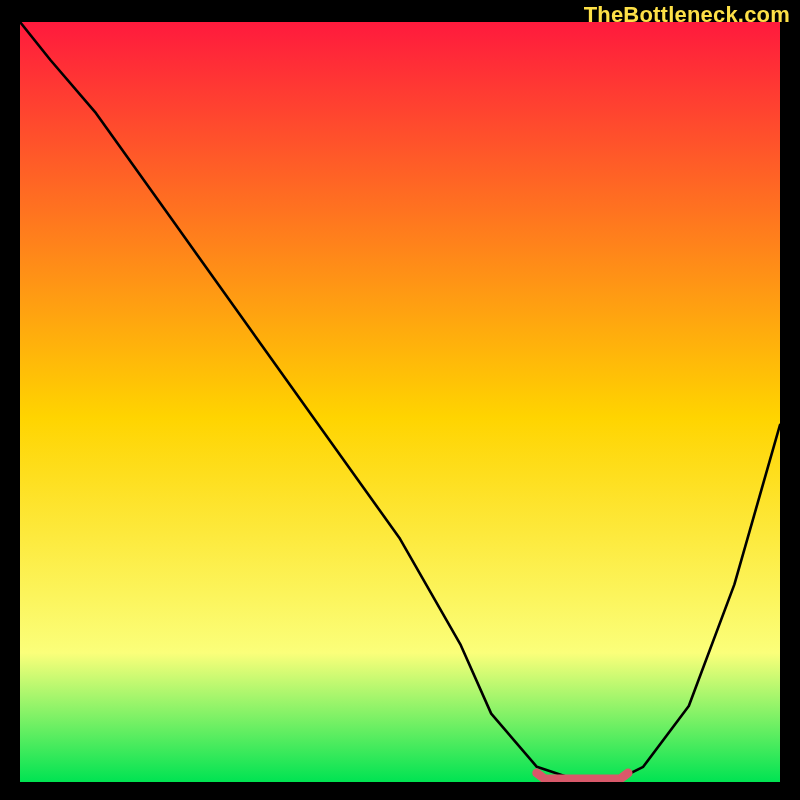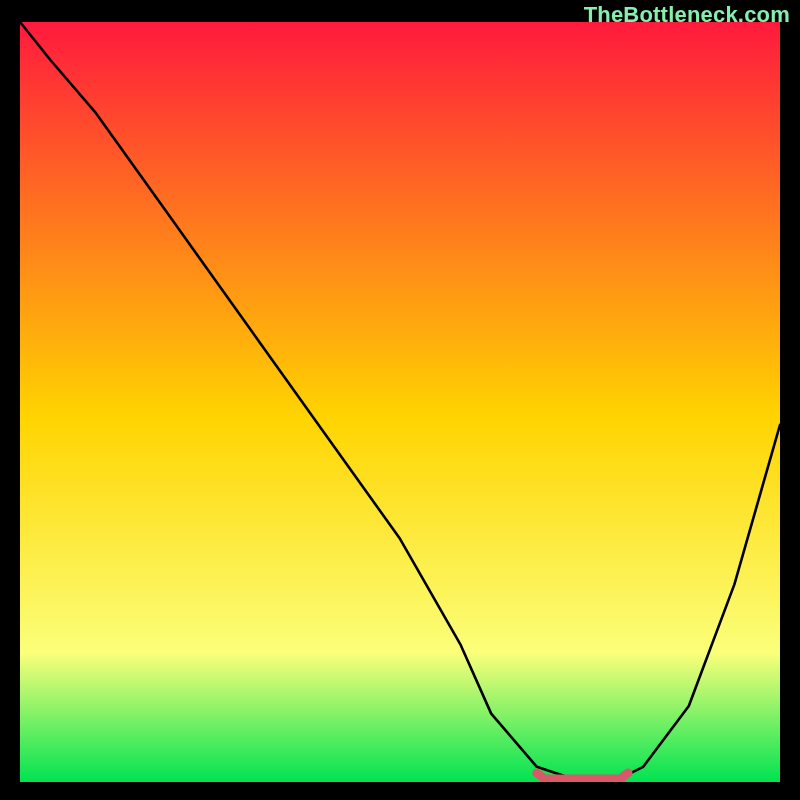--- a/index.html
+++ b/index.html
@@ -18,21 +18,21 @@
     height: 760px;
     background: #000;
   }
   .watermark {
     position: absolute;
     top: 2px;
     right: 10px;
     font-family: Arial, Helvetica, sans-serif;
     font-size: 22px;
     font-weight: 600;
-    color: #86efac;
+    color: #fde047;
     letter-spacing: 0.2px;
   }
   svg { display: block; }
 </style>
 </head>
 <body>
 
 <div class="watermark">TheBottleneck.com</div>
 
 <div class="frame">

